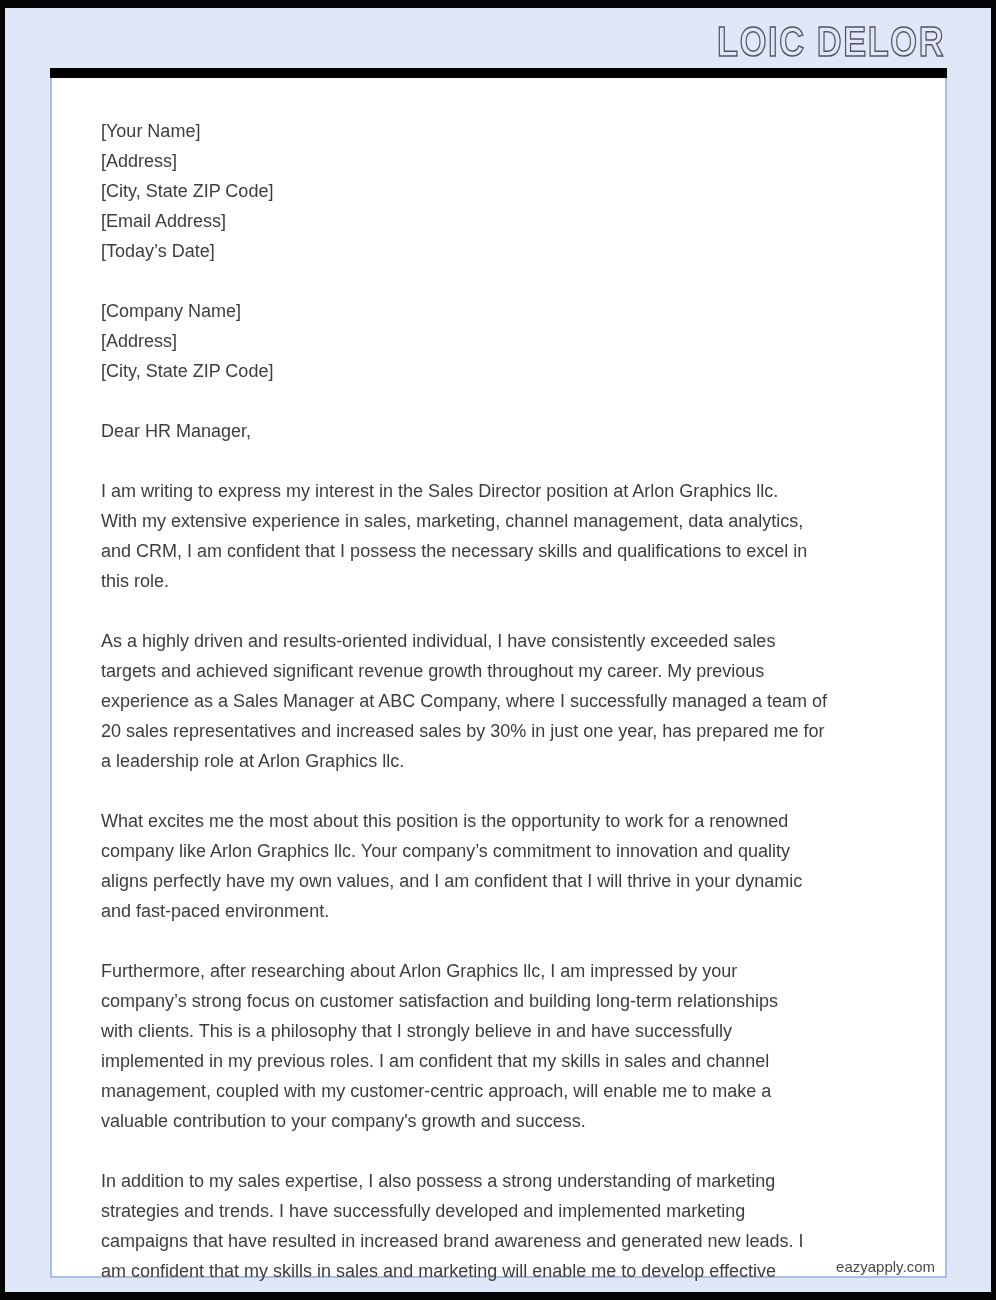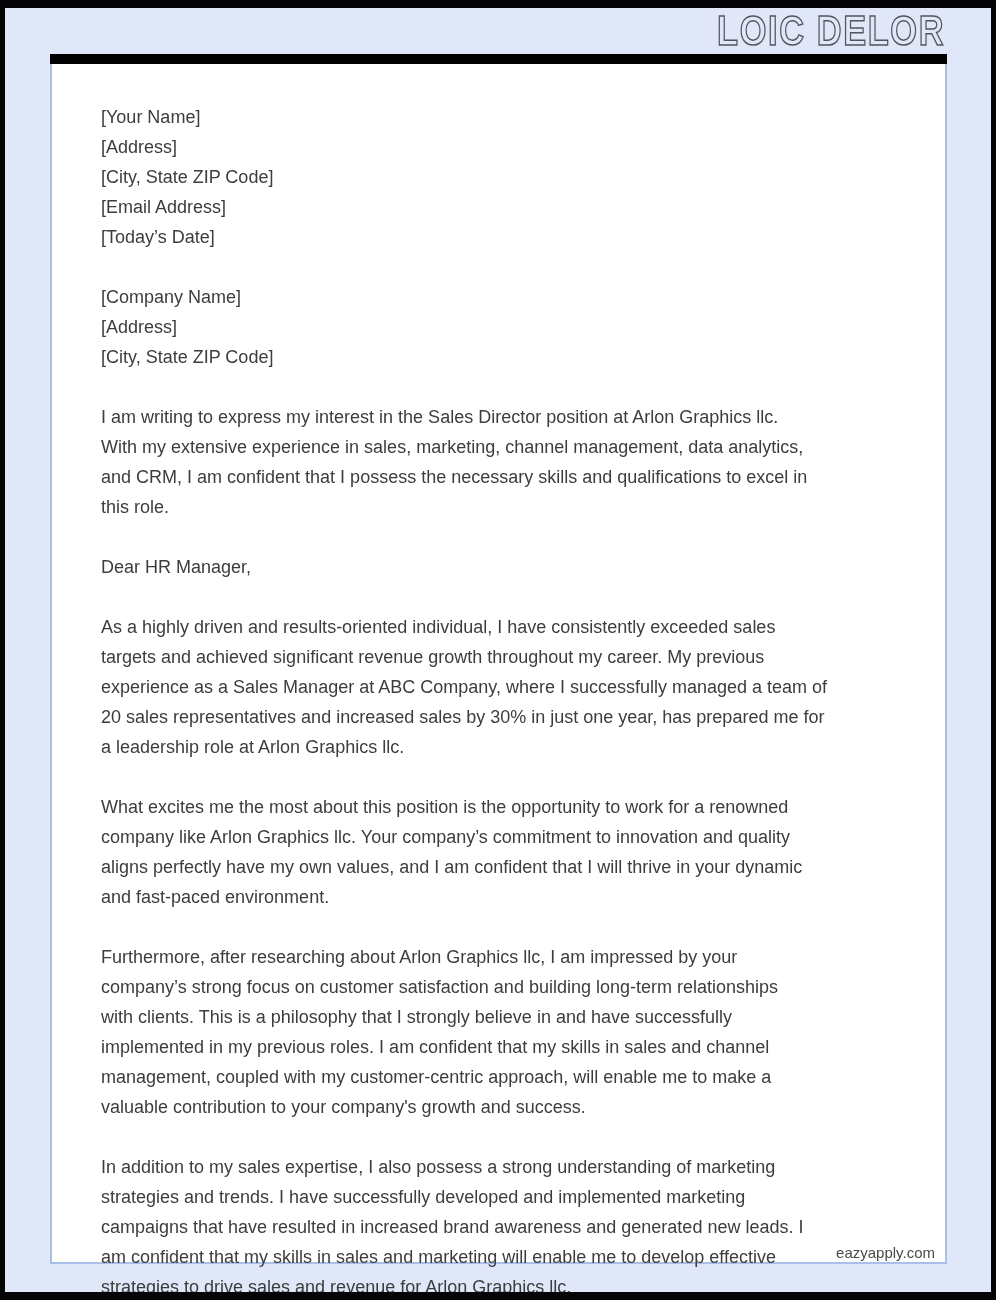--- a/index.html
+++ b/index.html
@@ -16,23 +16,23 @@
     border-style: solid;
     border-color: #050508;
     border-width: 8px 5px 8px 5px;
     background: #dfe7f8;
     position: relative;
     overflow: hidden;
   }
 
   
   .letterhead {
-    height: 46px;
+    height: 60px;
     display: flex;
-    align-items: flex-start;
+    align-items: center;
     justify-content: flex-end;
     padding-right: 46px;
   }
   .brand {
     font-size: 43px;
     line-height: 44px;
     font-weight: 700;
     letter-spacing: 2px;
     color: transparent;
     -webkit-text-stroke: 1.5px #54545c;
@@ -103,26 +103,26 @@
       <p>[Your Name]
 [Address]
 [City, State ZIP Code]
 [Email Address]
 [Today’s Date]</p>
 
       <p>[Company Name]
 [Address]
 [City, State ZIP Code]</p>
 
+      <p>Dear HR Manager,</p>
+
       <p>I am writing to express my interest in the Sales Director position at Arlon Graphics llc.
 With my extensive experience in sales, marketing, channel management, data analytics,
 and CRM, I am confident that I possess the necessary skills and qualifications to excel in
 this role.</p>
-
-      <p>Dear HR Manager,</p>
 
       <p>As a highly driven and results-oriented individual, I have consistently exceeded sales
 targets and achieved significant revenue growth throughout my career. My previous
 experience as a Sales Manager at ABC Company, where I successfully managed a team of
 20 sales representatives and increased sales by 30% in just one year, has prepared me for
 a leadership role at Arlon Graphics llc.</p>
 
       <p>What excites me the most about this position is the opportunity to work for a renowned
 company like Arlon Graphics llc. Your company’s commitment to innovation and quality
 aligns perfectly have my own values, and I am confident that I will thrive in your dynamic

